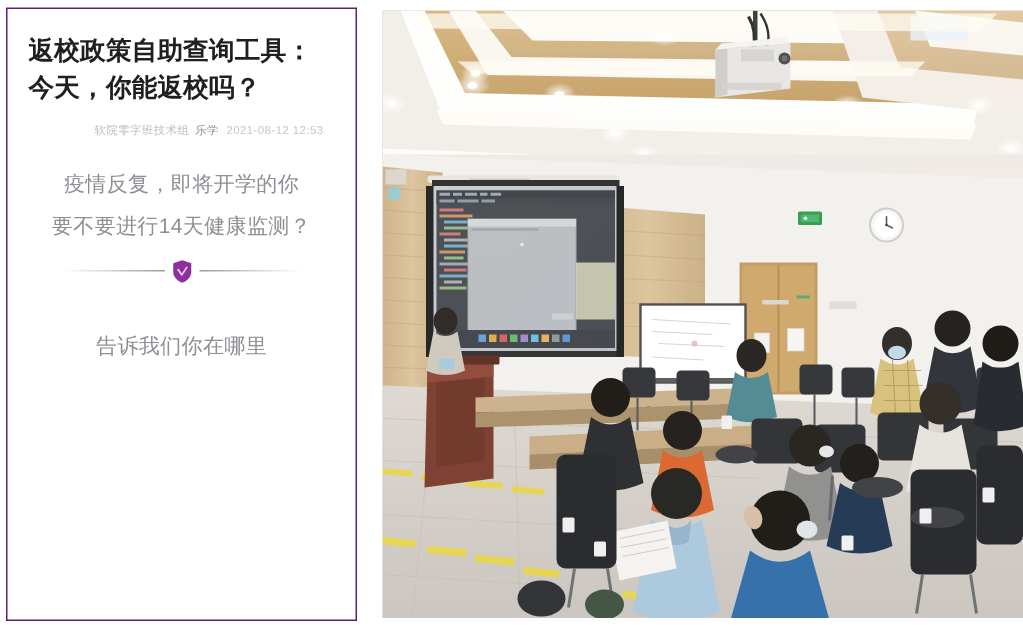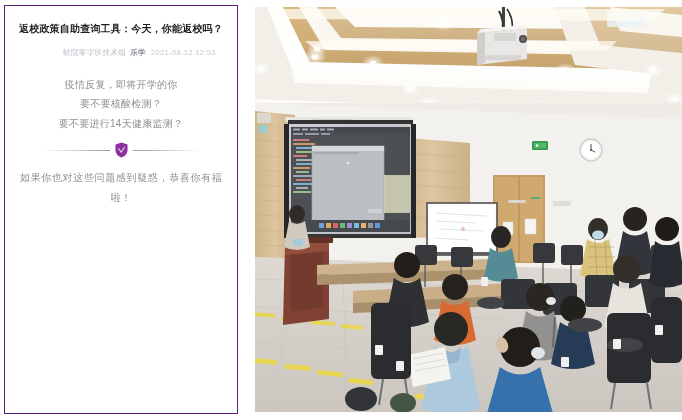--- a/index.html
+++ b/index.html
@@ -36,52 +36,52 @@
     overflow: hidden;
   }
 
   .card-inner {
     padding: 12px 14px 6px 14px;
     box-sizing: border-box;
     height: 100%;
   }
 
   #article-title {
-    font-size: 10px;
+    font-size: 17px;
     font-weight: bold;
     line-height: 1.45;
     color: #1f1f1f;
     letter-spacing: 0.2px;
     margin: 4px 0 0 0;
   }
 
   #article-meta {
     margin-top: 11px;
     font-size: 7.6px;
     color: #b8bcc4;
     letter-spacing: .3px;
     white-space: nowrap;
   }
   #article-meta .meta-source { color: #b8bcc4; padding-left: 44px; }
   #article-meta .meta-platform {
     color: #8e939d;
-    font-weight: bold;
+    font-weight: normal;
     margin-left: 4px;
   }
   #article-meta .meta-date {
     color: #c3c7cf;
     margin-left: 5px;
   }
 
   #article-body {
     margin-top: 17px;
   }
 
   .body-line {
-    font-size: 10px;
+    font-size: 14px;
     color: #8d8f94;
     line-height: 1.95;
     text-align: center;
     letter-spacing: .25px;
     white-space: nowrap;
   }
   .body-line.justify {
     text-align: justify;
     text-align-last: center;
     white-space: normal;
@@ -144,41 +144,40 @@
 
       <div id="article-meta">
         <span class="meta-source">软院零字班技术组</span><span class="meta-platform">乐学</span><span class="meta-date">2021-08-12 12:53</span>
       </div>
 
       <div id="article-body">
 
         <div class="body-line">疫情反复，即将开学的你</div>
 
 
-        <div class="body-line">要不要核酸检测？</div>
 
         <div class="body-line">要不要进行14天健康监测？</div>
 
 
         <div id="section-divider">
           <span class="rule"></span>
           <svg id="divider-shield" viewBox="0 0 26 32">
             <path d="M13 1 L25 5 V16 C25 24 19 29 13 31 C7 29 1 24 1 16 V5 Z" fill="#8e2f9e"></path>
             <path d="M7.5 13.5 L12.5 20.5 L19 10.5" fill="none" stroke="#e3c9ec" stroke-width="2.4" stroke-linecap="round" stroke-linejoin="round"></path>
           </svg>
           <span class="rule right"></span>
         </div>
 
-        <div class="body-line justify">如果你也对这些问题感到疑惑，恭喜你有福啦！</div>
 
         <div class="spacer-sm"></div>
 
 
         <div class="spacer-sm"></div>
 
+        <div class="body-line">告诉我们你在哪里</div>
 
         <div class="spacer-sm"></div>
 
 
       </div>
     </div>
   </div>
 
   <div id="classroom-photo">
     <svg width="427" height="405" viewBox="0 0 427 405">

